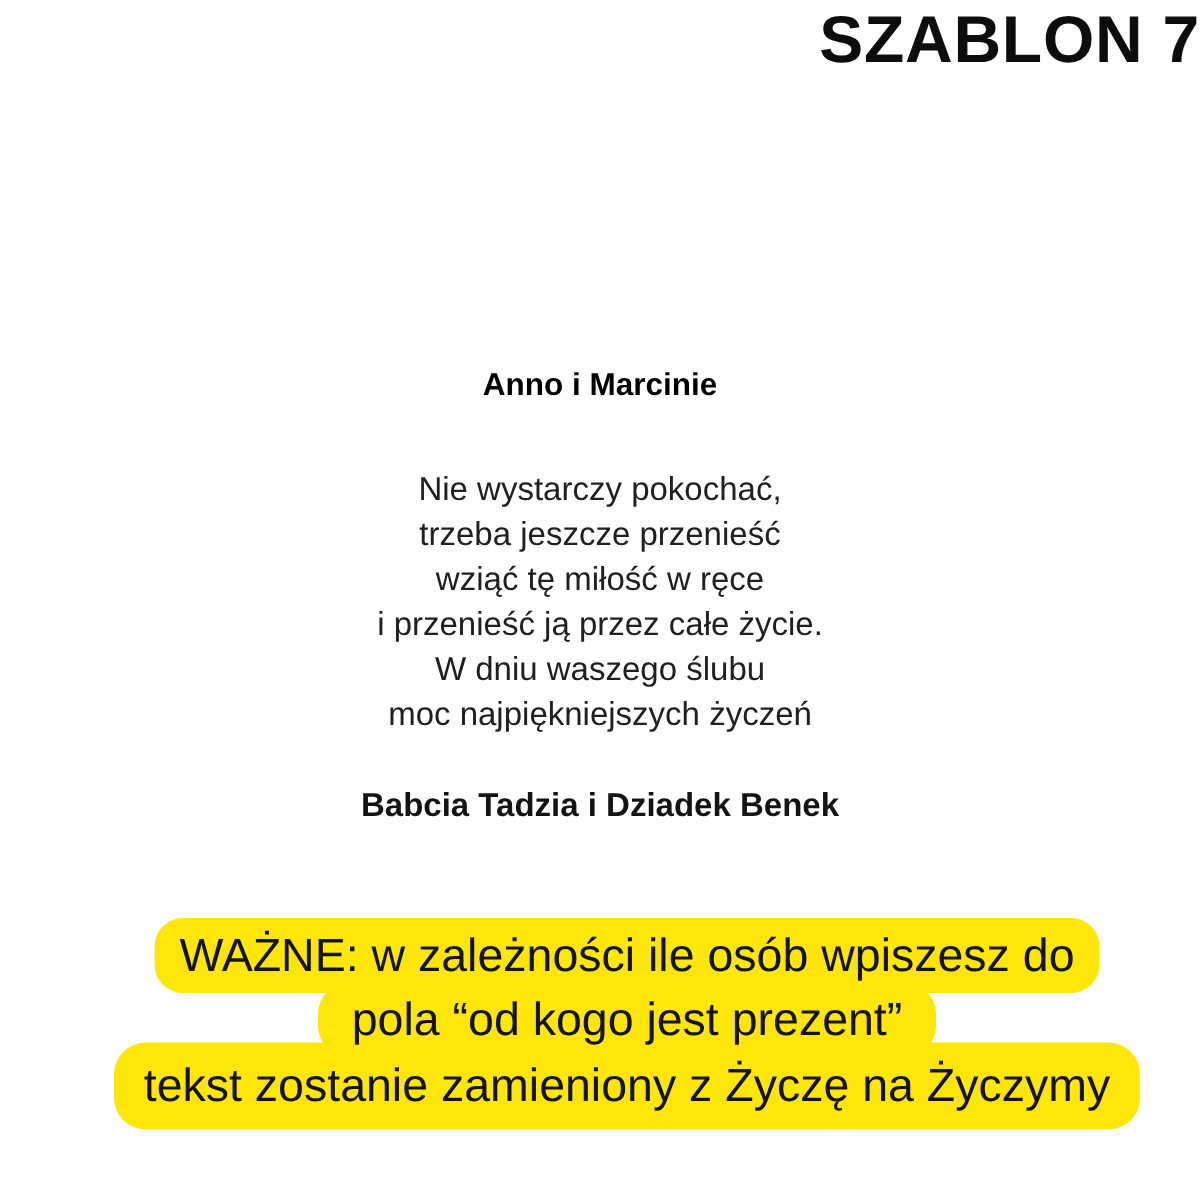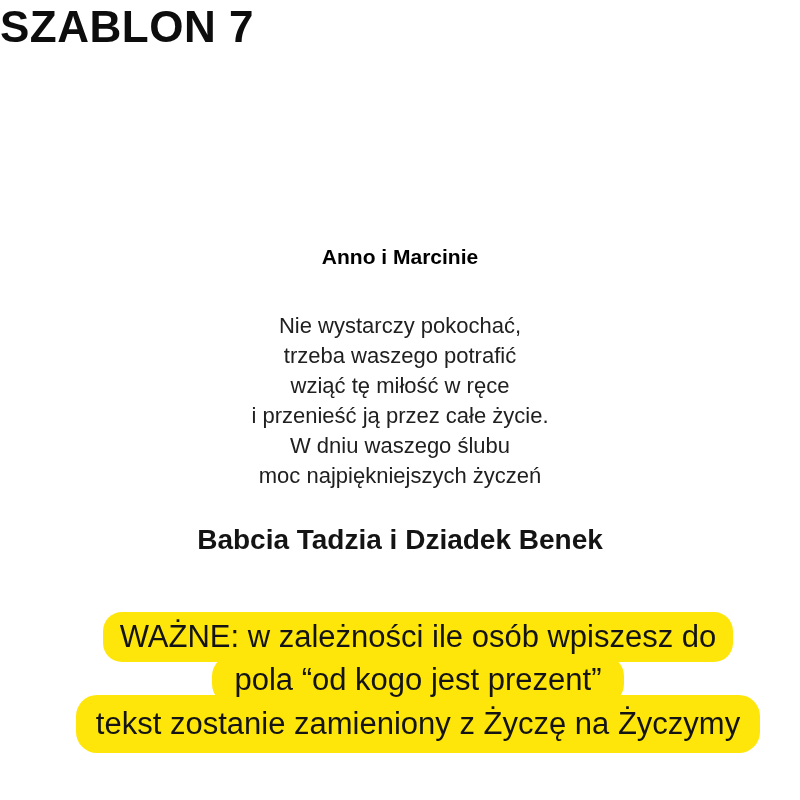--- a/index.html
+++ b/index.html
@@ -16,21 +16,21 @@
   }
   .page {
     position: absolute;
     inset: 0;
   }
   .title {
     position: absolute;
     top: 2px;
     left: 0;
     width: 100%;
-    text-align: left;
+    text-align: right;
     font-size: 44px;
     font-weight: 800;
     letter-spacing: 0.5px;
     color: #0d0d0d;
   }
   .greeting {
     position: absolute;
     top: 245px;
     left: 0;
     width: 100%;
@@ -49,21 +49,21 @@
     font-weight: 400;
     line-height: 30px;
     color: #202020;
   }
   .signature {
     position: absolute;
     top: 524px;
     left: 0;
     width: 100%;
     text-align: center;
-    font-size: 28px;
+    font-size: 22px;
     font-weight: 700;
     color: #141414;
   }
   .notice {
     position: absolute;
     top: 612px;
     left: 0;
     width: 100%;
     display: flex;
     flex-direction: column;
@@ -108,21 +108,21 @@
 <body>
 
 <div class="page">
 
   <div class="title">SZABLON 7</div>
 
   <div class="greeting">Anno i Marcinie</div>
 
   <div class="poem">
     <div>Nie wystarczy pokochać,</div>
-    <div>trzeba waszego potrafić</div>
+    <div>trzeba jeszcze przenieść</div>
     <div>wziąć tę miłość w ręce</div>
     <div>i przenieść ją przez całe życie.</div>
     <div>W dniu waszego ślubu</div>
     <div>moc najpiękniejszych życzeń</div>
   </div>
 
   <div class="signature">Babcia Tadzia i Dziadek Benek</div>
 
   <div class="notice" style="color: rgb(20, 20, 20);">
     <span class="hl l1">WAŻNE: w zależności ile osób wpiszesz do</span>

